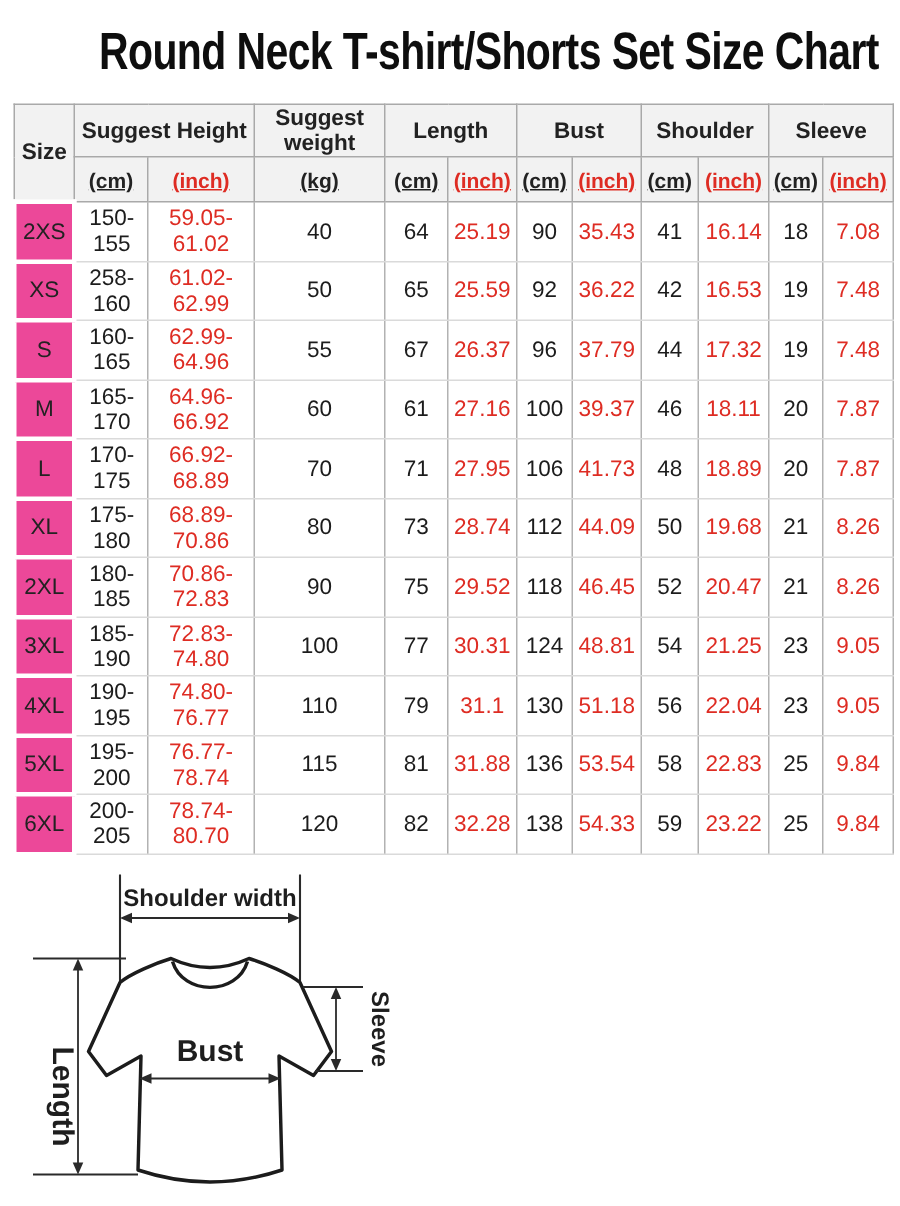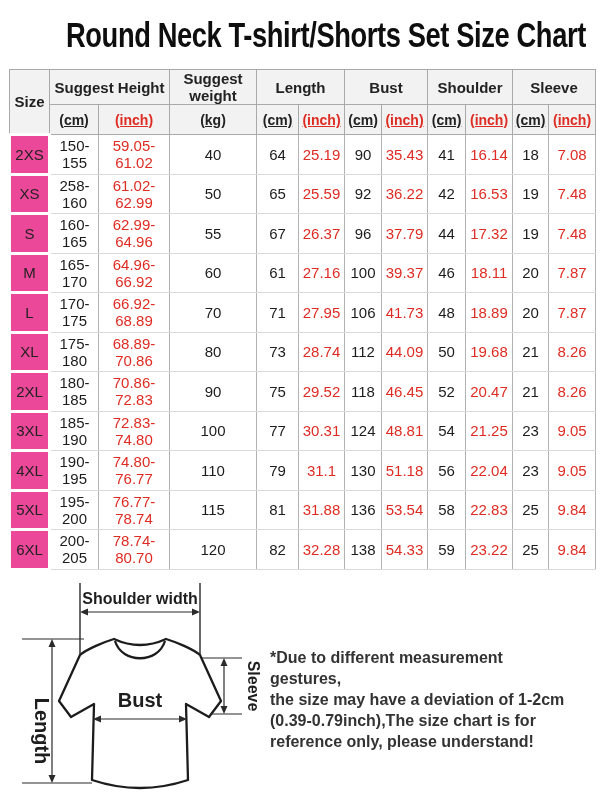--- a/index.html
+++ b/index.html
@@ -279,19 +279,15 @@
       <polygon points="79,146 87,142.5 87,149.5" fill="#2a2a2a"></polygon>
       <polygon points="173,146 165,142.5 165,149.5" fill="#2a2a2a"></polygon>
 
       <path d="M188,85 H228 M196,141 H228" stroke="#2a2a2a" stroke-width="1.2" fill="none"></path>
       <line x1="210" y1="89" x2="210" y2="137" stroke="#2a2a2a" stroke-width="1.2"></line>
       <polygon points="210,85 206.5,93 213.5,93" fill="#2a2a2a"></polygon>
       <polygon points="210,141 206.5,133 213.5,133" fill="#2a2a2a"></polygon>
       <text transform="translate(234,113) rotate(90)" text-anchor="middle" font-size="16" font-weight="600">Sleeve</text>
     </svg>
 
-    <div class="note">*Due to different measurement gestures,
-the size may have a deviation of 1-2cm
-(0.39-0.79inch),The size chart is for
-reference only, please understand!</div>
   </div>
 
 </div>
 
 </body></html>

